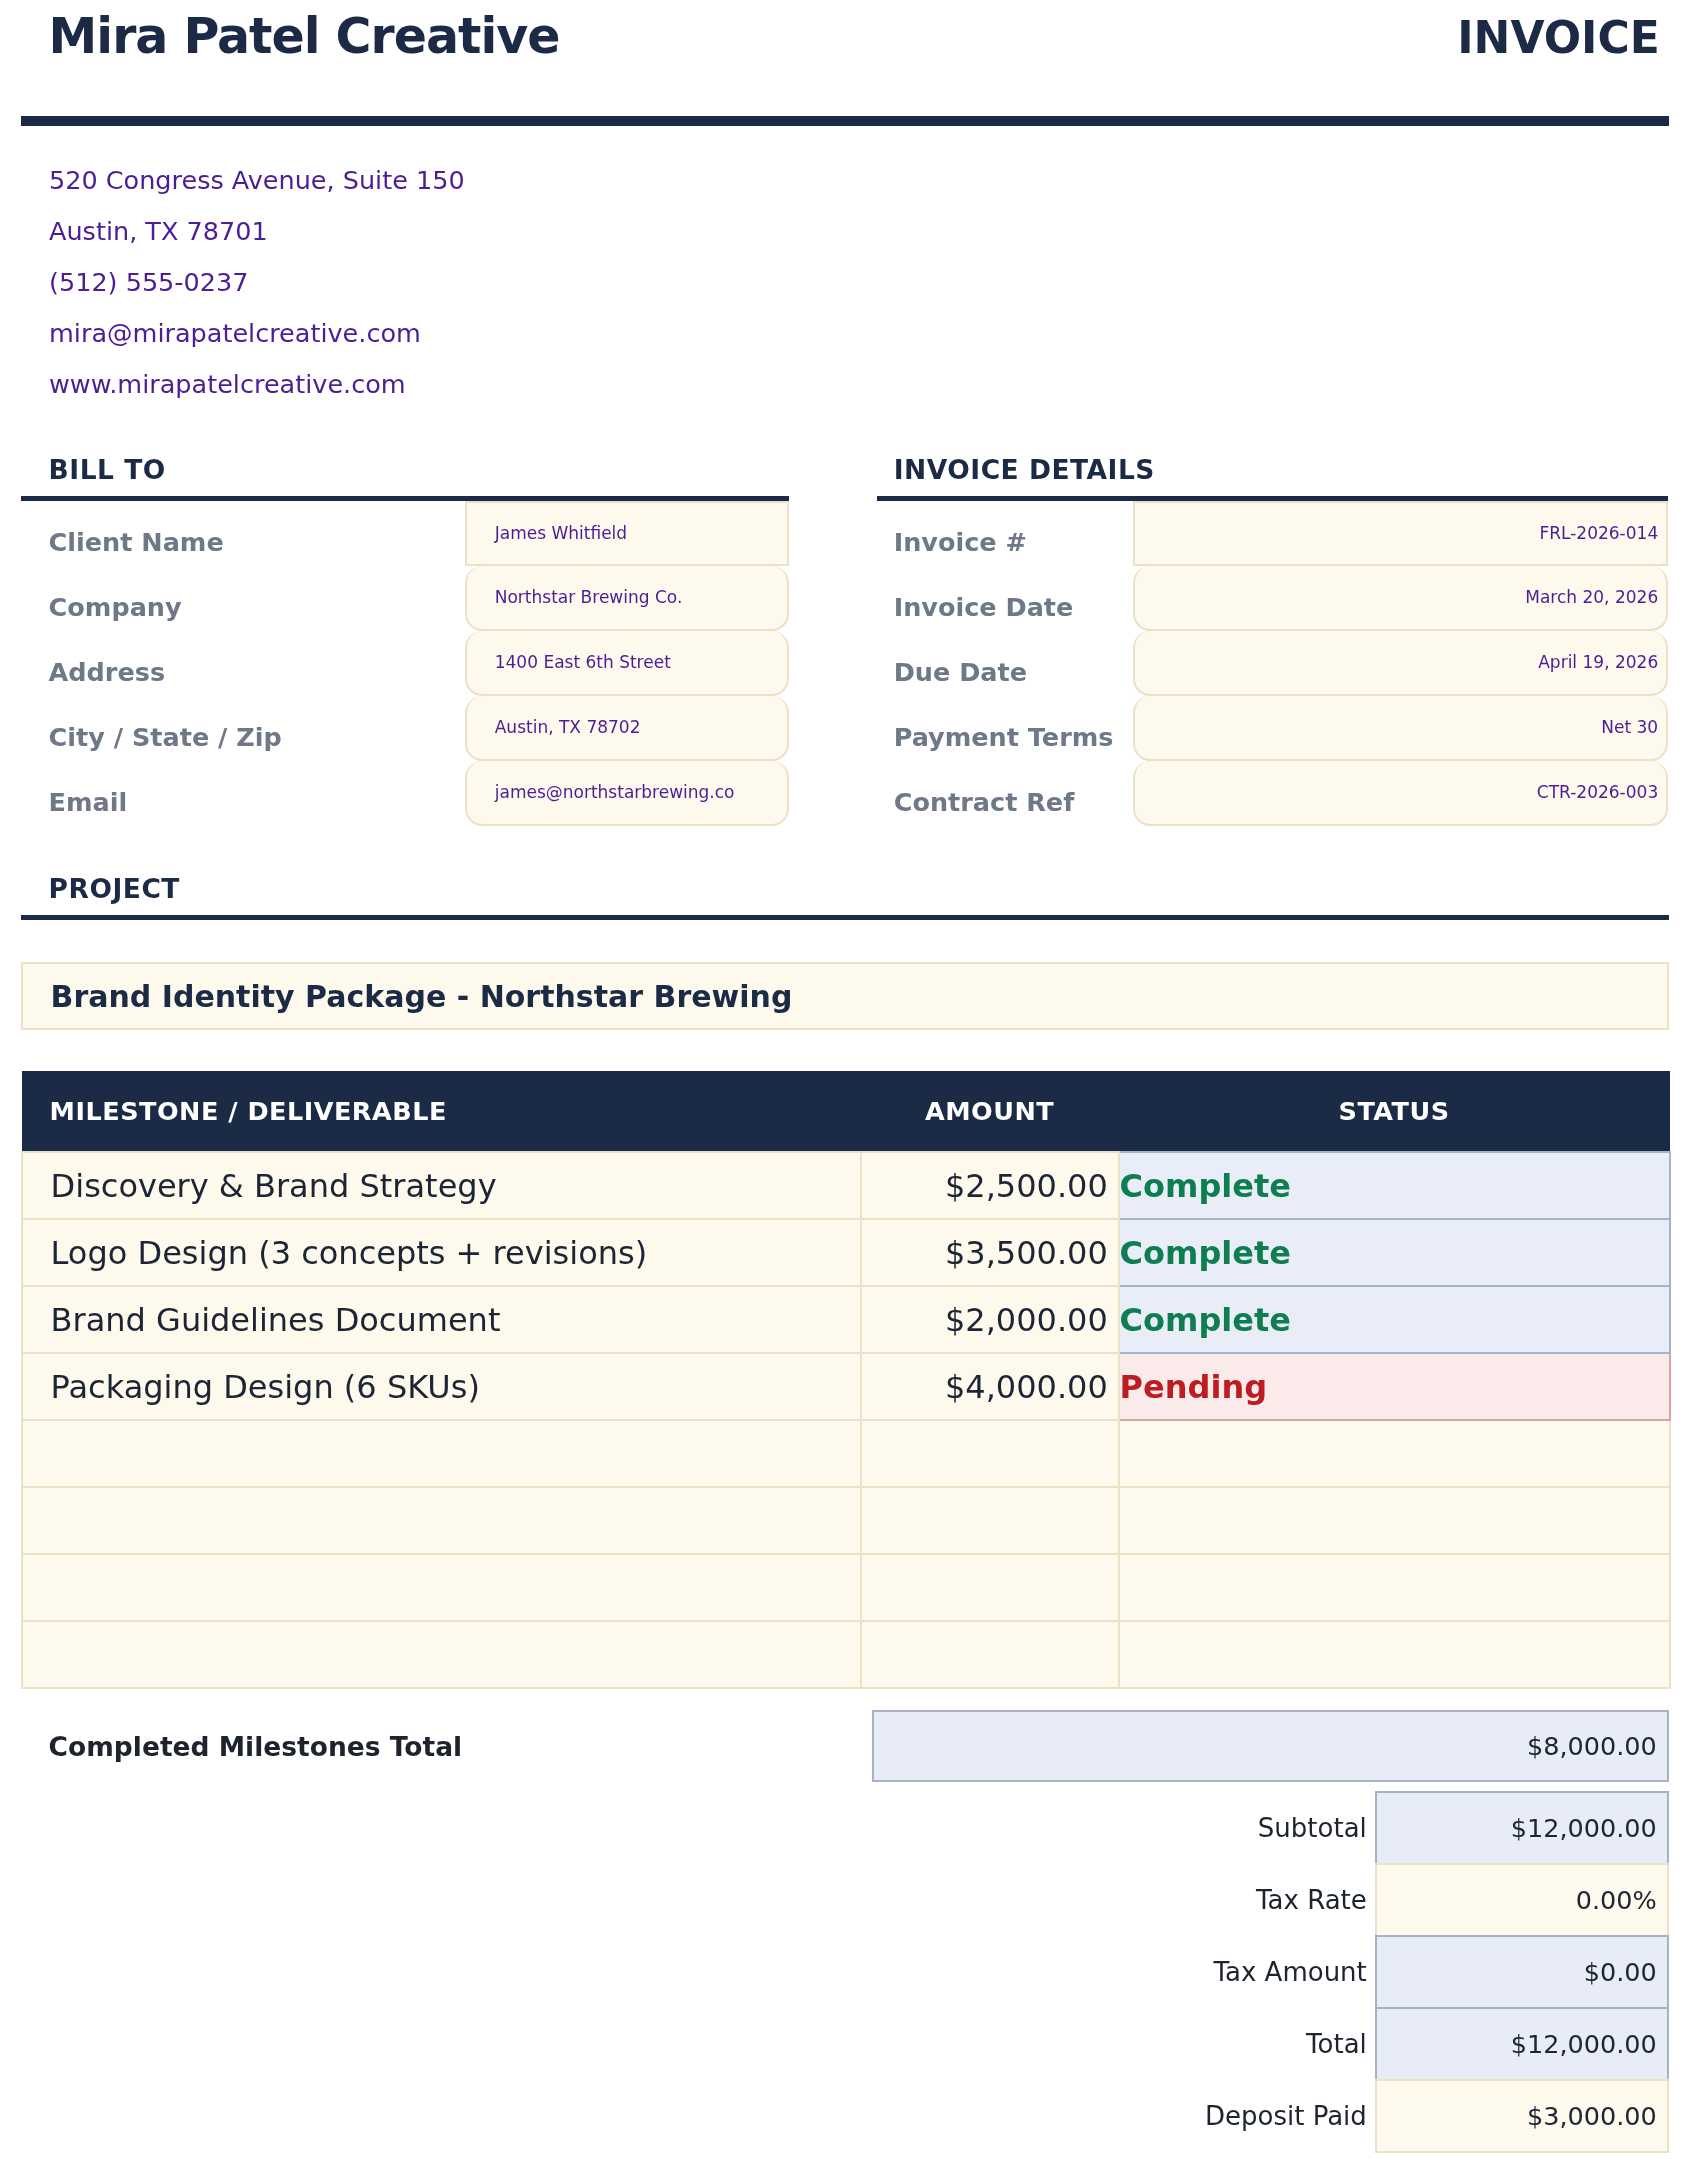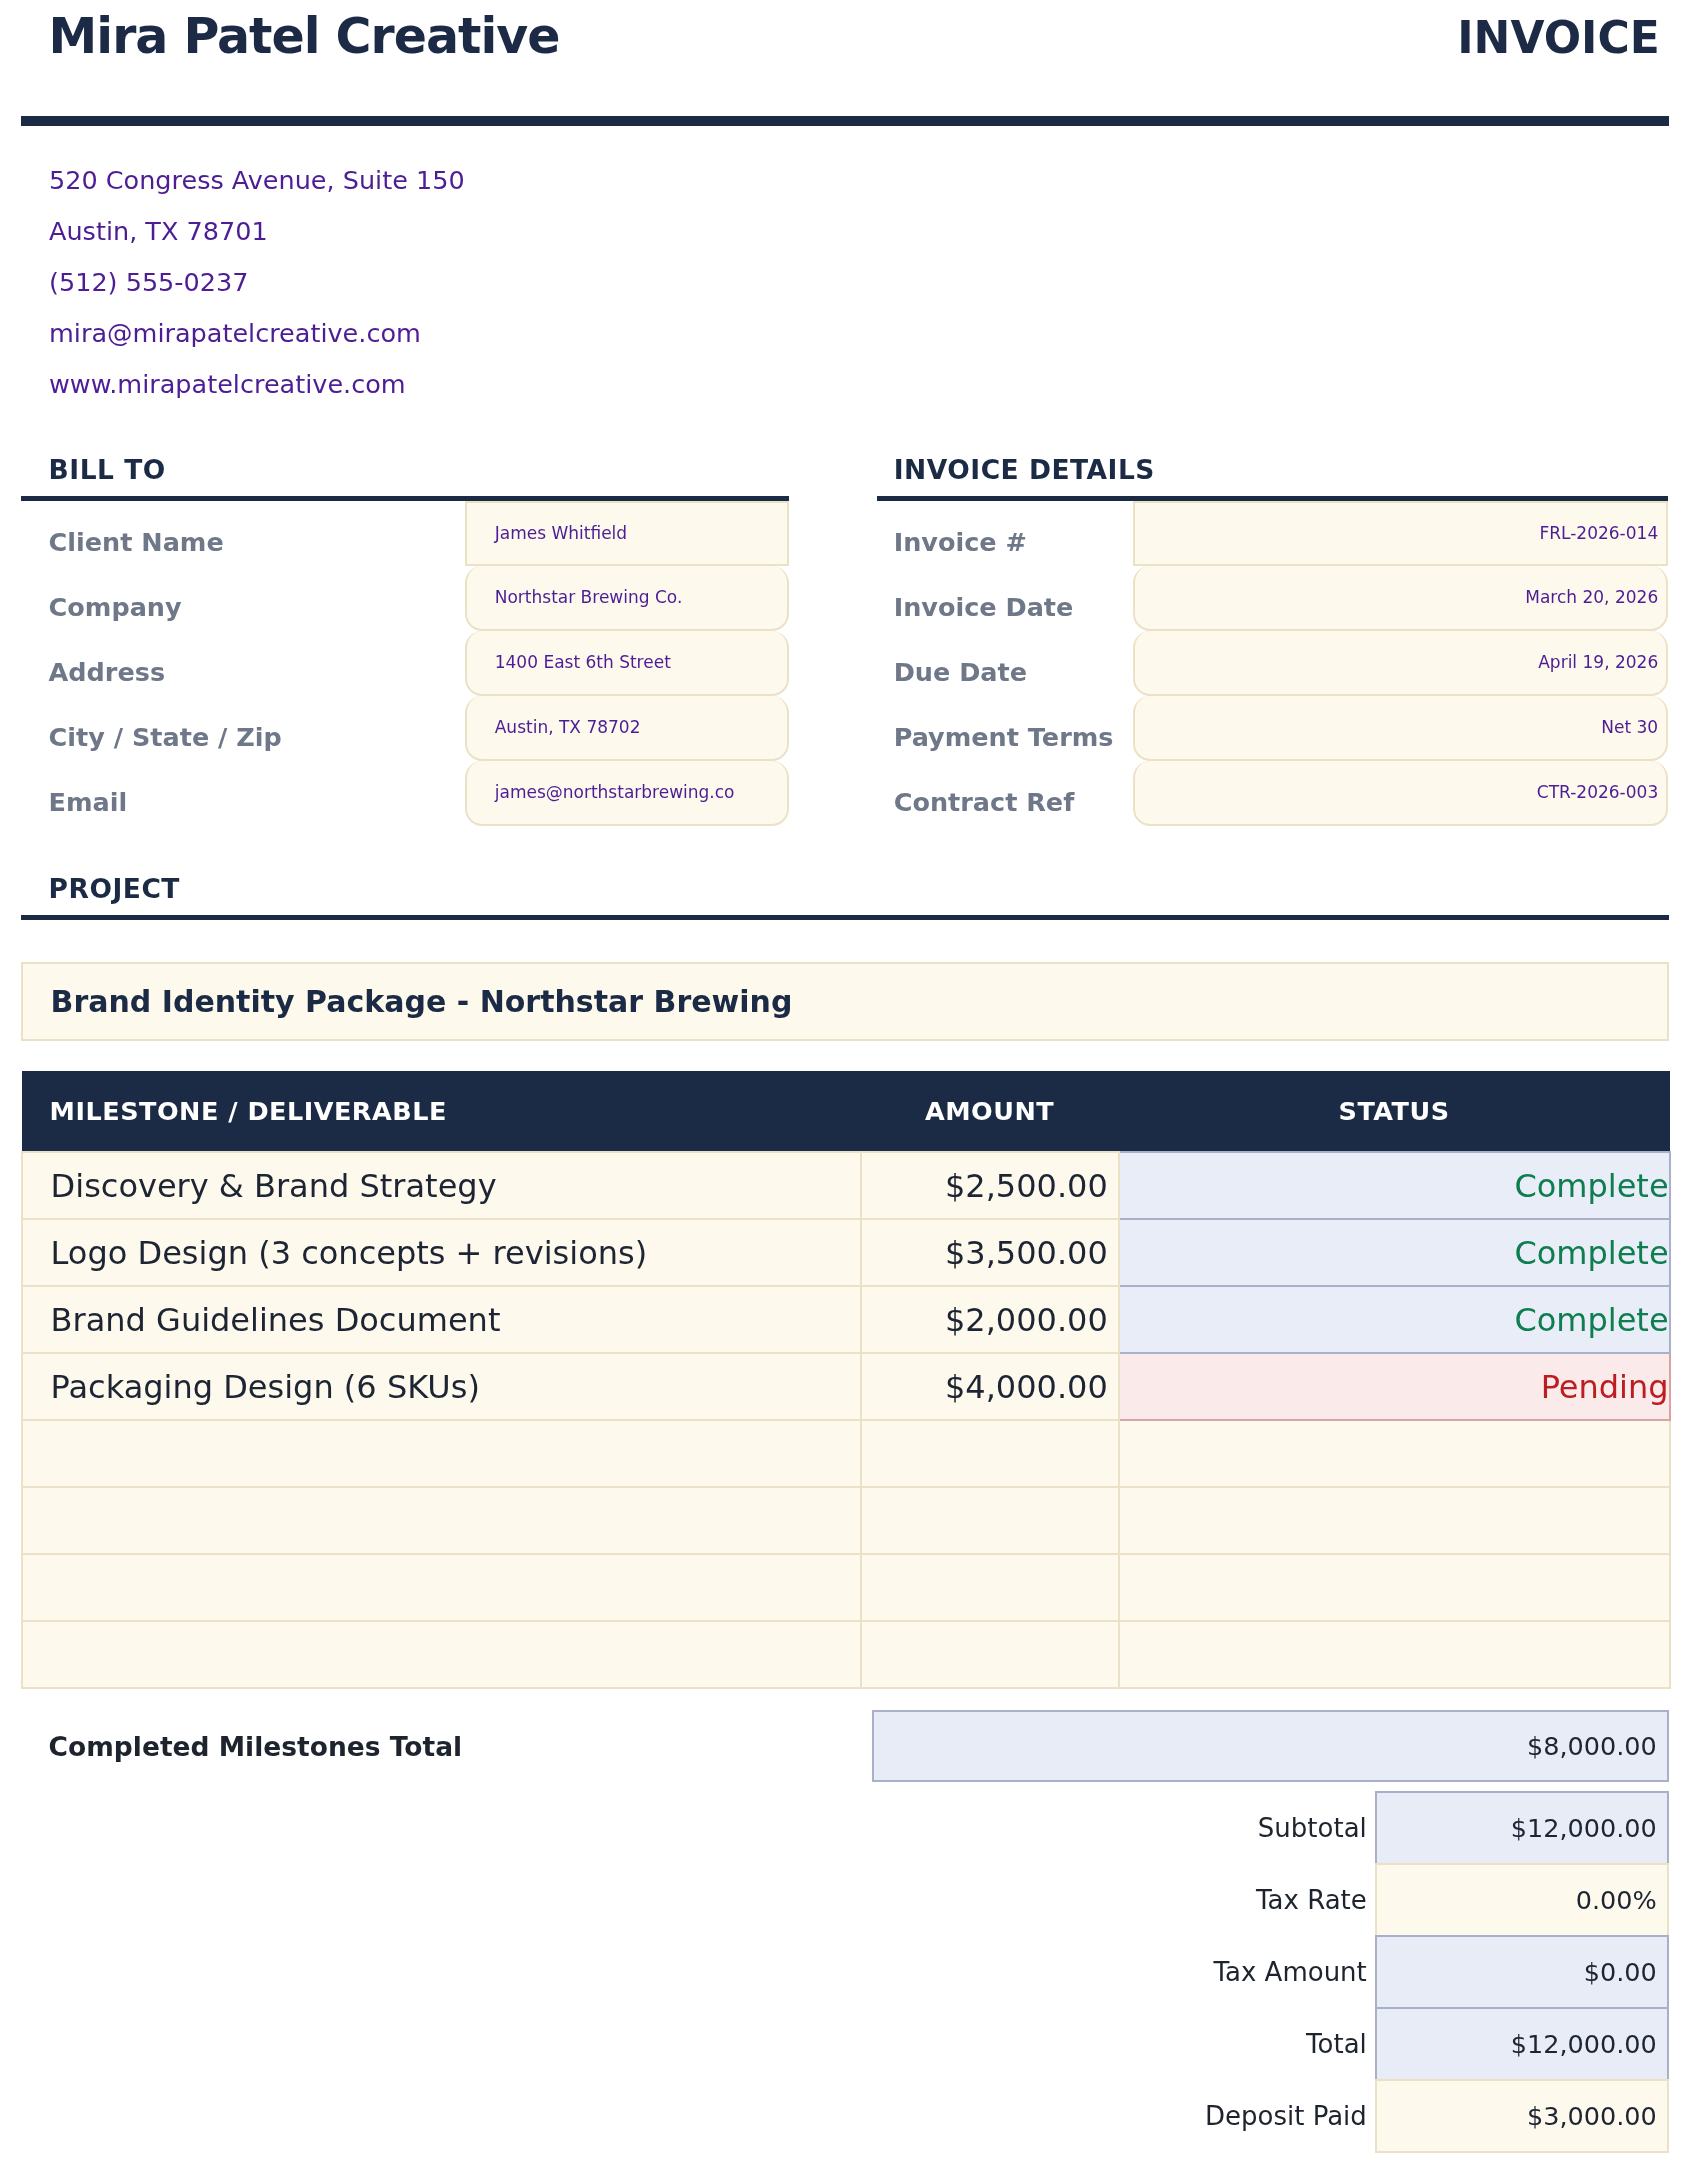--- a/index.html
+++ b/index.html
@@ -42,41 +42,41 @@
     font-size:17px; color:#4c1d95; white-space:nowrap;
   }
   .field-row + .field-row .field-value { border-top:none;border-radius:17px; }
   .bill-to .field-value { width:330px; padding-left:27.4px; justify-content:flex-start; }
   .invoice-details .field-value { width:546px; padding-right:7.8px; justify-content:flex-end; }
 
   
   .project-header { position:absolute; left:20.6px; top:872px; width:1648px; }
   .project-header .section-title { padding-left:28px; }
   .project-box {
-    position:absolute; left:20.6px; top:962px; width:1648px; height:79px;
+    position:absolute; left:20.6px; top:962px; width:1648px; height:68px;
     background:#fdf9ec; border:2px solid #eae1c6;
     display:flex; align-items:center; padding-left:28px;
     font-size:30px; font-weight:bold; color:#1b2a45;
   }
 
   
   .milestone-table { position:absolute; left:20.6px; top:1071px; width:1648px; border-collapse:collapse; table-layout:fixed; }
   .milestone-table th {
     background:#1b2a45; color:#ffffff; height:81px;
     font-size:25.5px; font-weight:bold; letter-spacing:0.5px; border:none;
   }
   th.col-milestone { text-align:left; padding-left:28px; }
   th.col-amount, th.col-status { text-align:center; }
   .milestone-table td {
     height:67px; font-size:32px; background:#fdf9ec;
     border:2px solid #eae1c6; color:#1d2433;
   }
   td.cell-milestone { text-align:left; padding-left:28px; }
   td.cell-amount    { text-align:right; padding-right:9.8px; }
-  td.cell-status    { text-align:right; font-weight:normal; }
+  td.cell-status    { text-align:left; font-weight:bold; }
   td.cell-status.complete { background:#e9edf7; border-color:#a9b1c8; color:#0e7d4f; }
   td.cell-status.pending  { background:#fbeaea; border-color:#d9a3a6; color:#bb1d23; }
 
   
   .completed-row { position:absolute; left:20.6px; top:1710px; width:1648px; height:72px; }
   .completed-label {
     position:absolute; left:28px; top:0; height:72px; display:flex; align-items:center;
     font-size:26.5px; font-weight:bold; color:#1e242e;
   }
   .completed-box {

